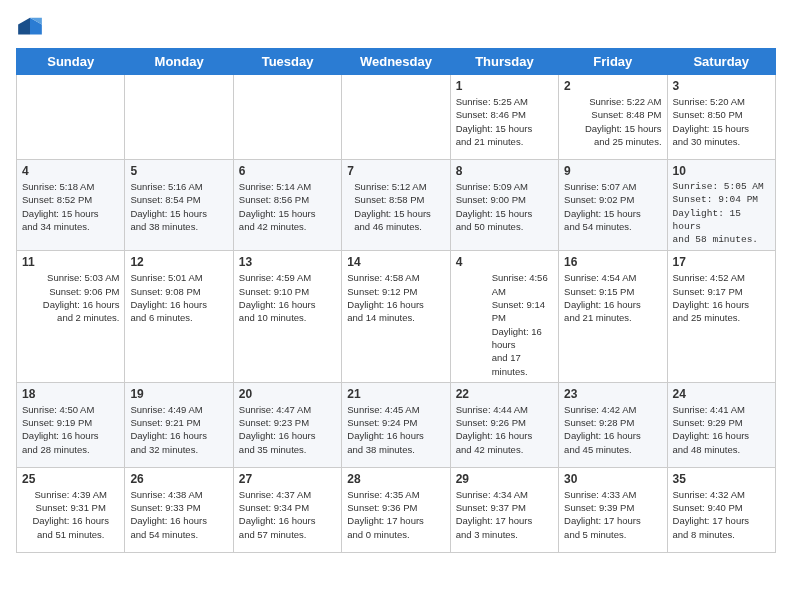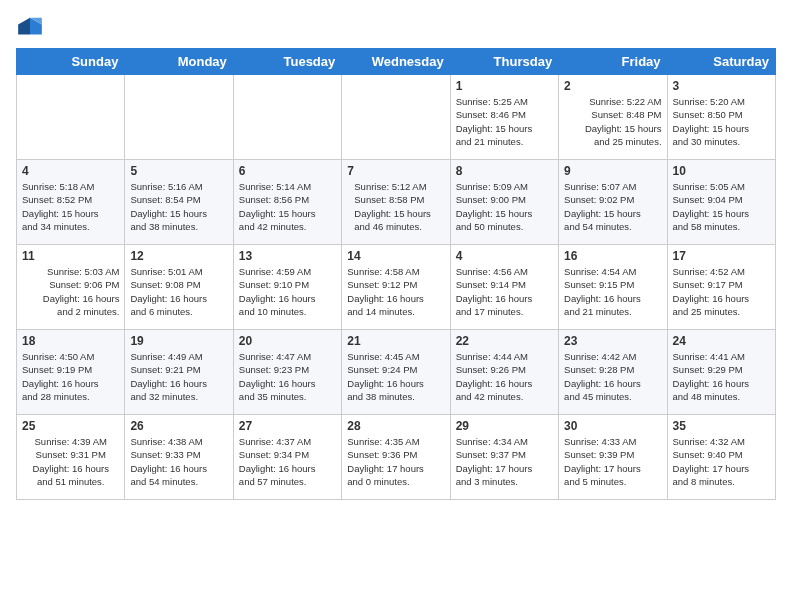--- a/index.html
+++ b/index.html
@@ -33,21 +33,21 @@
     .calendar {
       width: 100%;
       border-collapse: collapse;
       border: 1px solid #ccc;
     }
     .calendar th {
       background-color: #2b7cd3;
       color: #fff;
       font-size: 13px;
       font-weight: bold;
-      text-align: right;
+      text-align: center;
       padding: 5px 6px;
       border: 1px solid #2b7cd3;
     }
     .calendar td {
       width: calc(100%/7);
       vertical-align: top;
       border: 1px solid #ccc;
       padding: 4px 5px;
       background: #fff;
       min-height: 80px;
@@ -168,21 +168,21 @@
         </td>
         <td>
           <span class="day-num">9</span>
           <div class="day-info" style="white-space: pre-line;">Sunrise: 5:07 AM
 Sunset: 9:02 PM
 Daylight: 15 hours
 and 54 minutes.</div>
         </td>
         <td>
           <span class="day-num">10</span>
-          <div class="day-info" style="white-space: pre-line;">Sunrise: 5:05 AM
+          <div class="day-info" style="white-space: pre-line; font-family: Liberation Mono, monospace;">Sunrise: 5:05 AM
 Sunset: 9:04 PM
 Daylight: 15 hours
 and 58 minutes.</div>
         </td>
       </tr>
       <tr>
         <td>
           <span class="day-num">11</span>
           <div class="day-info" style="white-space: pre-line; text-align: right;">Sunrise: 5:03 AM
 Sunset: 9:06 PM
@@ -205,21 +205,21 @@
         </td>
         <td>
           <span class="day-num">14</span>
           <div class="day-info" style="white-space: pre-line;">Sunrise: 4:58 AM
 Sunset: 9:12 PM
 Daylight: 16 hours
 and 14 minutes.</div>
         </td>
         <td>
           <span class="day-num">4</span>
-          <div class="day-info" style="white-space: pre-line;">Sunrise: 4:56 AM
+          <div class="day-info" style="white-space: pre-line; margin-left: 36px;">Sunrise: 4:56 AM
 Sunset: 9:14 PM
 Daylight: 16 hours
 and 17 minutes.</div>
         </td>
         <td>
           <span class="day-num">16</span>
           <div class="day-info" style="white-space: pre-line;">Sunrise: 4:54 AM
 Sunset: 9:15 PM
 Daylight: 16 hours
 and 21 minutes.</div>

